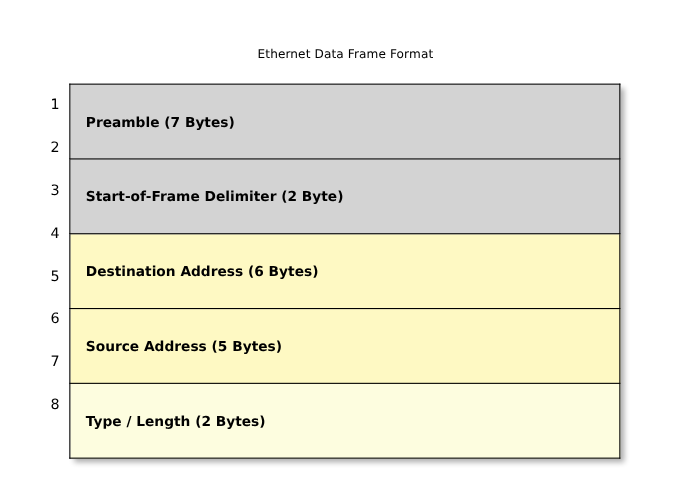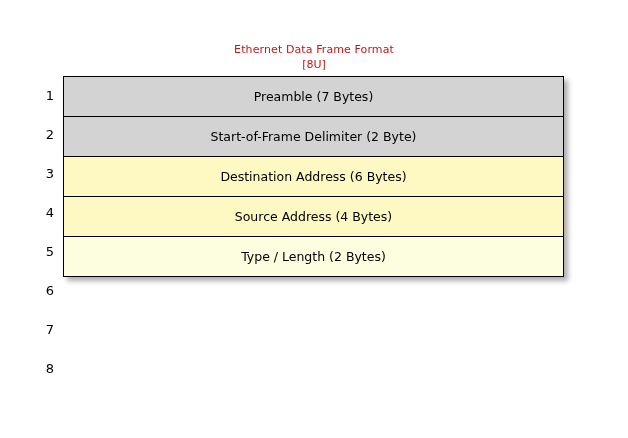--- a/index.html
+++ b/index.html
@@ -15,21 +15,21 @@
     position: relative;
   }
 
   
   #title-block {
     position: absolute;
     left: 63px;
     top: 42px;
     width: 502px;
     text-align: center;
-    color: #b91c1c;
+    color: #000000;
     line-height: 15px;
   }
   #title-block .title-line {
     font-size: 11px;
     letter-spacing: 0.1px;
   }
   #title-block .title-tag {
     font-size: 11px;
   }
 
@@ -39,25 +39,25 @@
     left: 63px;
     top: 76px;
     width: 501px;
     border-collapse: collapse;
     box-shadow: 4px 4px 5px rgba(0,0,0,0.32);
     background: #ffffff;
   }
   #frame-table td {
     border: 1px solid #000000;
     height: 39px;
-    text-align: center;
     vertical-align: middle;
     font-size: 12.5px;
     color: #000000;
-    padding: 0;
+    padding: 14px;
+    font-weight: bold;
   }
   #frame-table tr.r-gray td   { background: #d3d3d3; }
   #frame-table tr.r-blue td   { background: #fef9c3; }
   #frame-table tr.r-yellow td { background: #fdfddf; }
   #frame-table tr.r-white td  { background: #ffffff; }
 
   td.tall { height: 78px; }
   .cell-main { display: block; line-height: 17px; }
   .cell-sub  { display: block; line-height: 17px; }
 
@@ -74,21 +74,20 @@
     text-align: center;
     font-size: 13px;
     color: #000000;
   }
 </style>
 </head>
 <body>
 
 <div id="title-block">
   <div class="title-line">Ethernet Data Frame Format</div>
-  <div class="title-tag">[8U]</div>
 </div>
 
 <div id="row-numbers">
   <div class="rownum">1</div>
   <div class="rownum">2</div>
   <div class="rownum">3</div>
   <div class="rownum">4</div>
   <div class="rownum">5</div>
   <div class="rownum">6</div>
   <div class="rownum">7</div>
@@ -100,19 +99,19 @@
     <tr class="r-gray">
       <td colspan="2">Preamble (7 Bytes)</td>
     </tr>
     <tr class="r-gray">
       <td colspan="2">Start-of-Frame Delimiter (2 Byte)</td>
     </tr>
     <tr class="r-blue">
       <td colspan="2">Destination Address (6 Bytes)</td>
     </tr>
     <tr class="r-blue">
-      <td colspan="2">Source Address (4 Bytes)</td>
+      <td colspan="2">Source Address (5 Bytes)</td>
     </tr>
     <tr class="r-yellow">
       <td colspan="2">Type / Length (2 Bytes)</td>
     </tr>
   </tbody>
 </table>
 
 </body></html>

